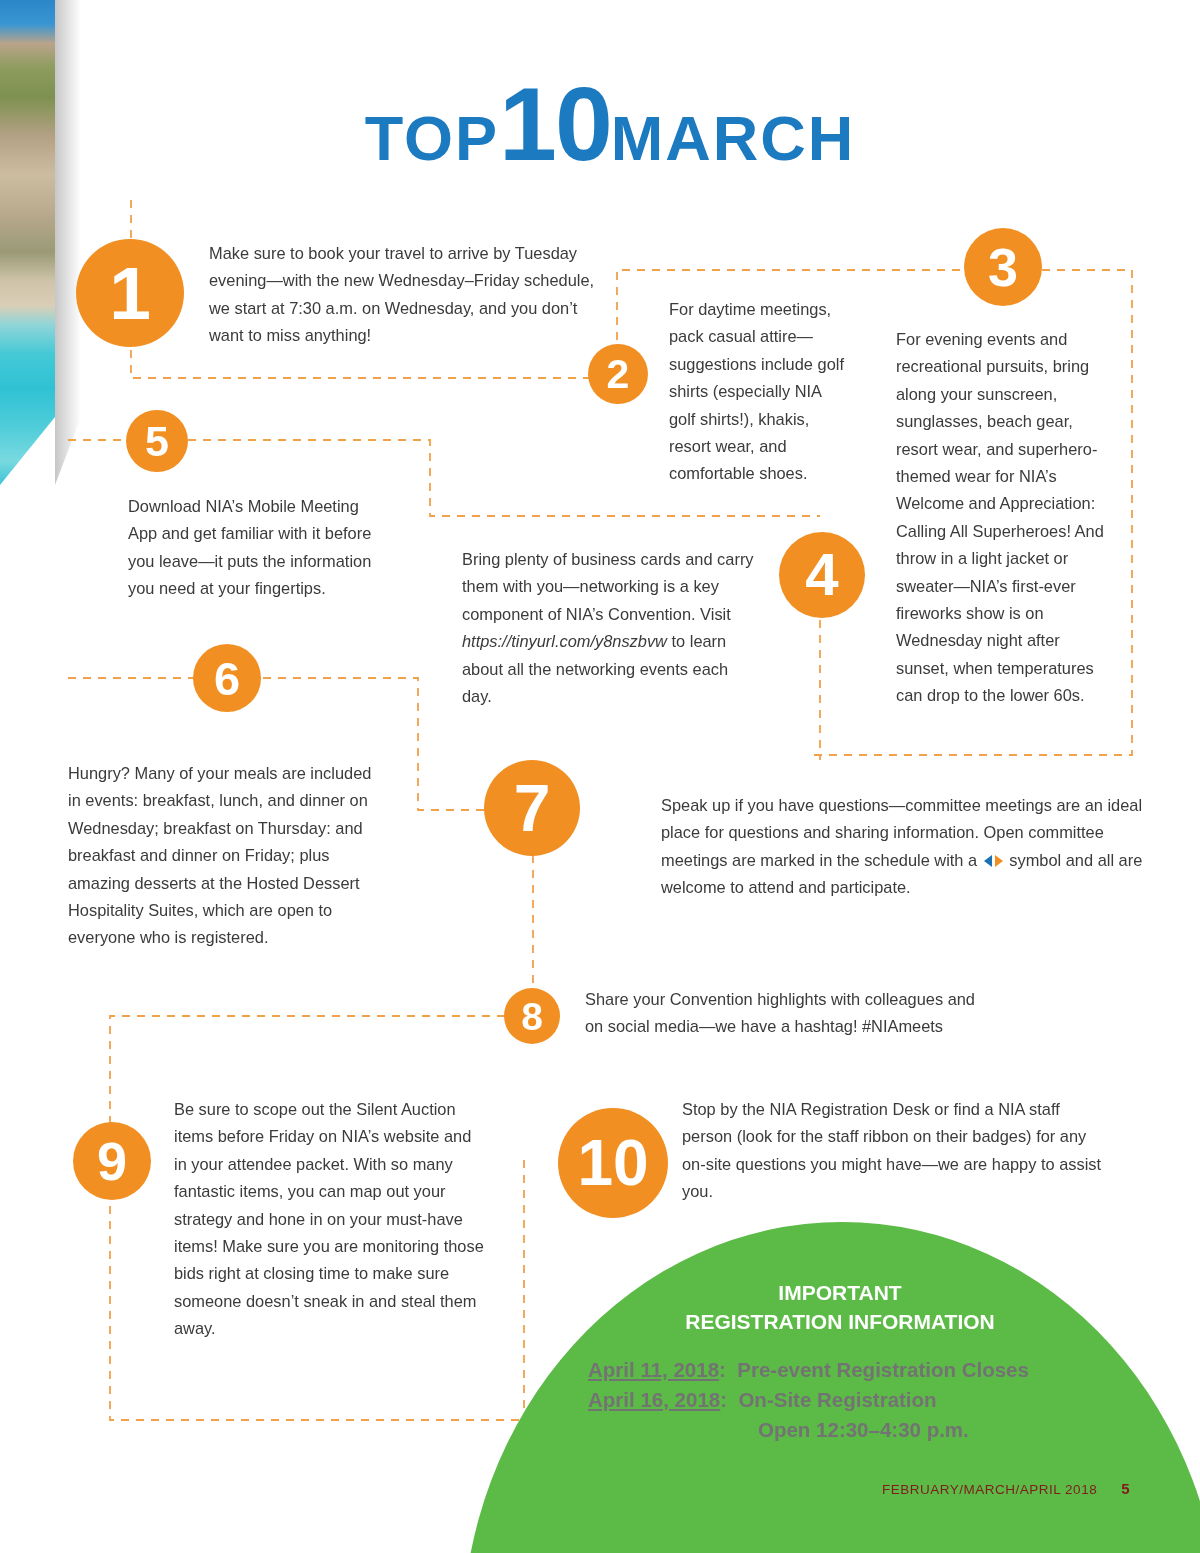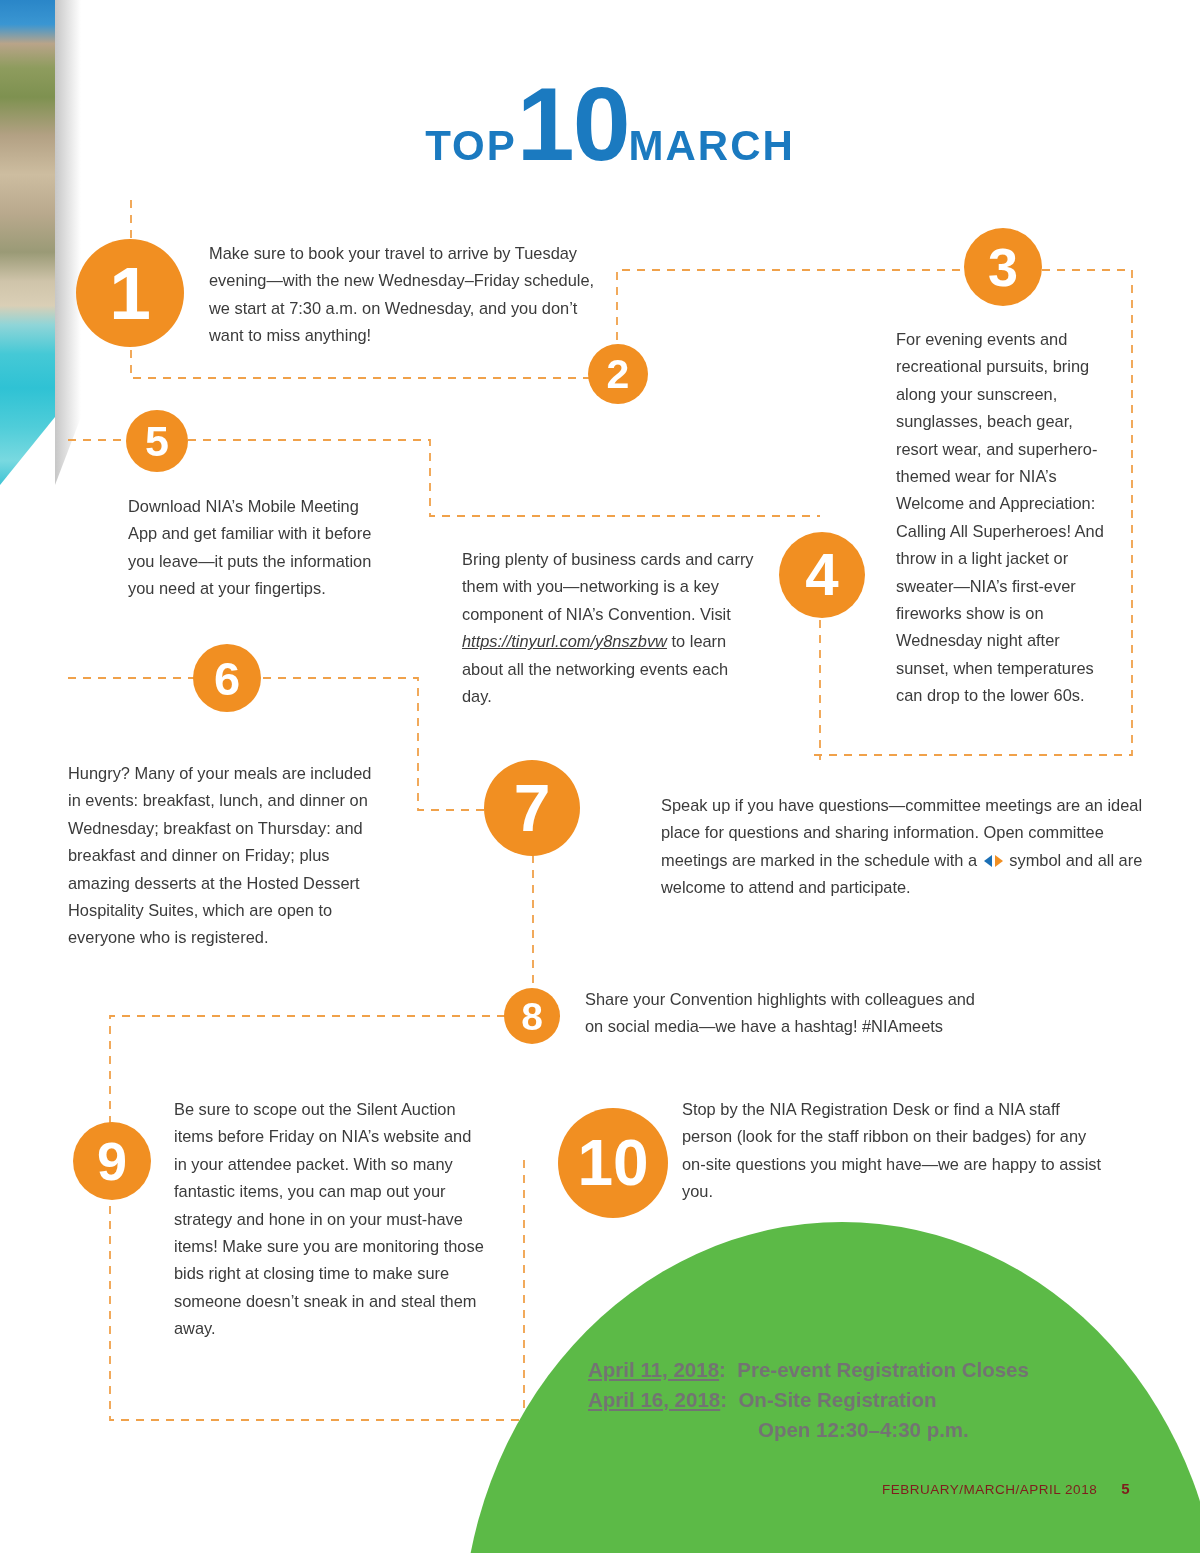--- a/index.html
+++ b/index.html
@@ -25,21 +25,21 @@
     background:linear-gradient(90deg,rgba(90,90,90,.34),rgba(150,150,150,0));
     clip-path:polygon(0 0,100% 0,100% 86%,0 100%);
   }
 
   
   .headline{
     position:absolute;left:260px;top:72px;width:700px;text-align:center;
     line-height:1;white-space:nowrap;
   }
   .headline .tw{
-    font-size:42px;font-weight:bold;color:#1b7ac0;letter-spacing:2px;
+    font-size:63px;font-weight:bold;color:#1b7ac0;letter-spacing:2px;
     vertical-align:baseline;
   }
   .headline .big{
     font-size:104px;font-weight:bold;color:#1b7ac0;letter-spacing:-2px;
     vertical-align:baseline;
   }
   .subhead{
     position:absolute;left:200px;top:178px;width:820px;text-align:center;
     font-size:26.5px;font-weight:bold;color:#f3921f;letter-spacing:.4px;
     white-space:nowrap;
@@ -51,21 +51,21 @@
     position:absolute;border-radius:50%;background:#f18f22;color:#ffffff;
     display:flex;align-items:center;justify-content:center;
     font-weight:bold;line-height:1;
   }
 
   
   .tip{
     position:absolute;color:#3b3b3b;font-size:16.4px;line-height:27.4px;
     font-family:"Liberation Sans",sans-serif;
   }
-  .tip i{font-style:italic;text-decoration:underline;}
+  .tip i{font-style:italic;}
 
   
   .sym{display:inline-block;width:19px;height:13px;position:relative;top:2px;margin:0 2px;}
   .sym .tri-l{position:absolute;left:0;top:0;width:0;height:0;
     border-top:6.5px solid transparent;border-bottom:6.5px solid transparent;
     border-right:8px solid #1b6fb5;}
   .sym .tri-r{position:absolute;right:0;top:0;width:0;height:0;
     border-top:6.5px solid transparent;border-bottom:6.5px solid transparent;
     border-left:8px solid #f18f22;}
 
@@ -129,20 +129,21 @@
   </div>
 
   <div class="bub" style="left:76px;top:239px;width:108px;height:108px;font-size:75px;">
     <span>1</span>
   </div>
   <div class="tip" style="left:209px;top:240px;width:390px;">Make sure to book your travel to arrive by Tuesday evening—with the new Wednesday–Friday schedule, we start at 7:30 a.m. on Wednesday, and you don’t want to miss anything!</div>
 
   <div class="bub" style="left:588px;top:344px;width:60px;height:60px;font-size:41px;">
     <span>2</span>
   </div>
+  <div class="tip" style="left:669px;top:296px;width:182px;">For daytime meetings, pack casual attire—suggestions include golf shirts (especially NIA golf shirts!), khakis, resort wear, and comfortable shoes.</div>
 
   <div class="bub" style="left:964px;top:228px;width:78px;height:78px;font-size:54px;">
     <span>3</span>
   </div>
   <div class="tip" style="left:896px;top:326px;width:218px;">For evening events and recreational pursuits, bring along your sunscreen, sunglasses, beach gear, resort wear, and superhero-themed wear for NIA’s Welcome and Appreciation: Calling All Superheroes! And throw in a light jacket or sweater—NIA’s first-ever fireworks show is on Wednesday night after sunset, when temperatures can drop to the lower 60s.</div>
 
   <div class="bub" style="left:779px;top:532px;width:86px;height:86px;font-size:60px;">
     <span>4</span>
   </div>
   <div class="tip" style="left:462px;top:546px;width:300px;">
@@ -178,20 +179,24 @@
   </div>
   <div class="tip" style="left:174px;top:1096px;width:312px;">Be sure to scope out the Silent Auction items before Friday on NIA’s website and in your attendee packet. With so many fantastic items, you can map out your strategy and hone in on your must-have items! Make sure you are monitoring those bids right at closing time to make sure someone doesn’t sneak in and steal them away.</div>
 
   <div class="bub" style="left:558px;top:1108px;width:110px;height:110px;font-size:64px;">
     <span>10</span>
   </div>
   <div class="tip" style="left:682px;top:1096px;width:430px;">Stop by the NIA Registration Desk or find a NIA staff person (look for the staff ribbon on their badges) for any on-site questions you might have—we are happy to assist you.</div>
 
   <div class="green-arc"></div>
 
+  <div class="reg-title">
+    <div>IMPORTANT</div>
+    <div>REGISTRATION INFORMATION</div>
+  </div>
 
   <div class="reg-lines">
     <div class="reg-row">
       <span class="reg-date">April 11, 2018</span>
         <span class="reg-sep">:  </span>
         <span class="reg-desc">Pre-event Registration Closes</span>
     </div>
     <div class="reg-row">
       <span class="reg-date">April 16, 2018</span>
         <span class="reg-sep">:  </span>

